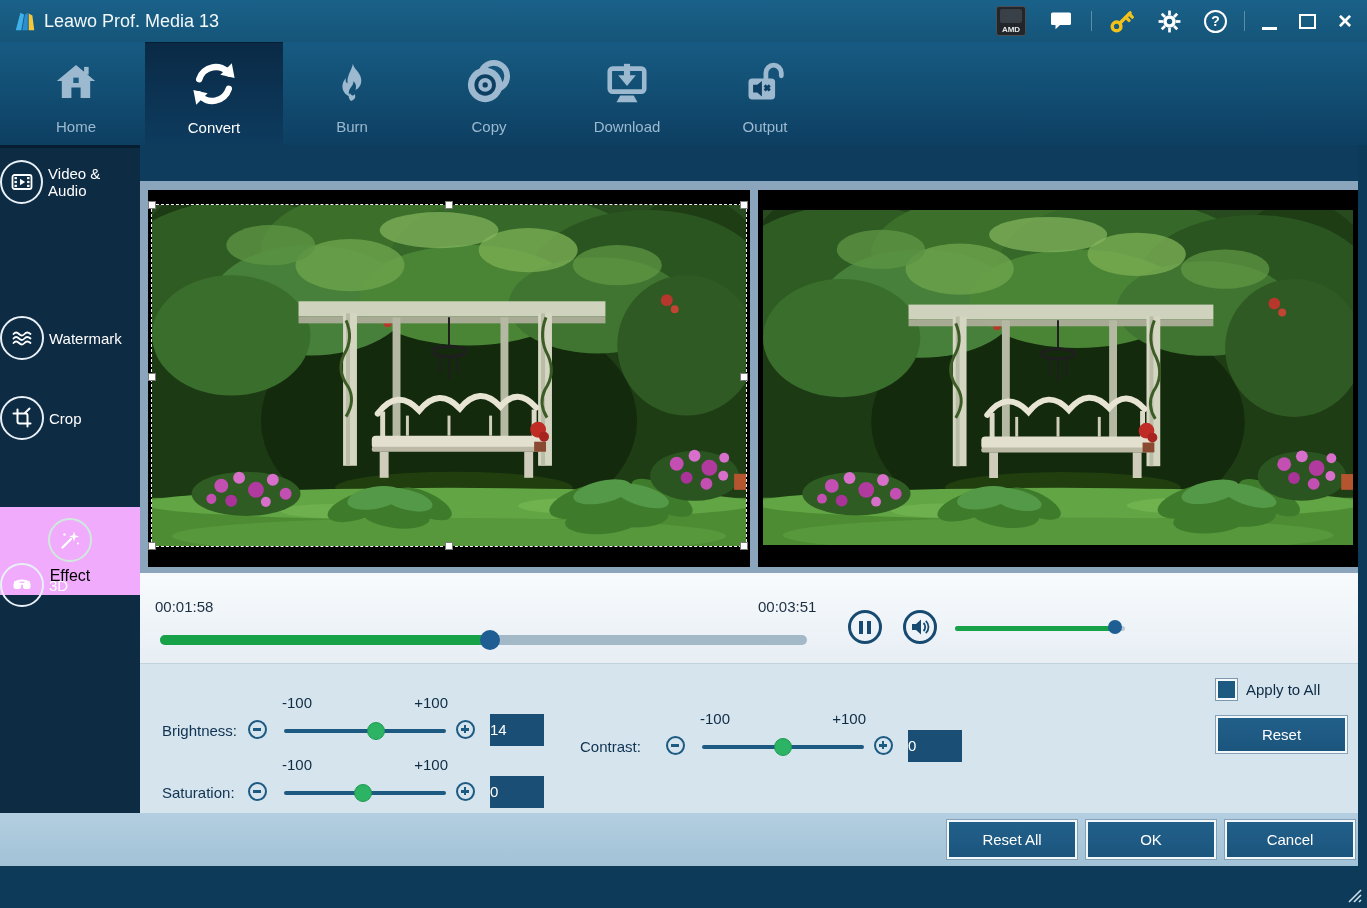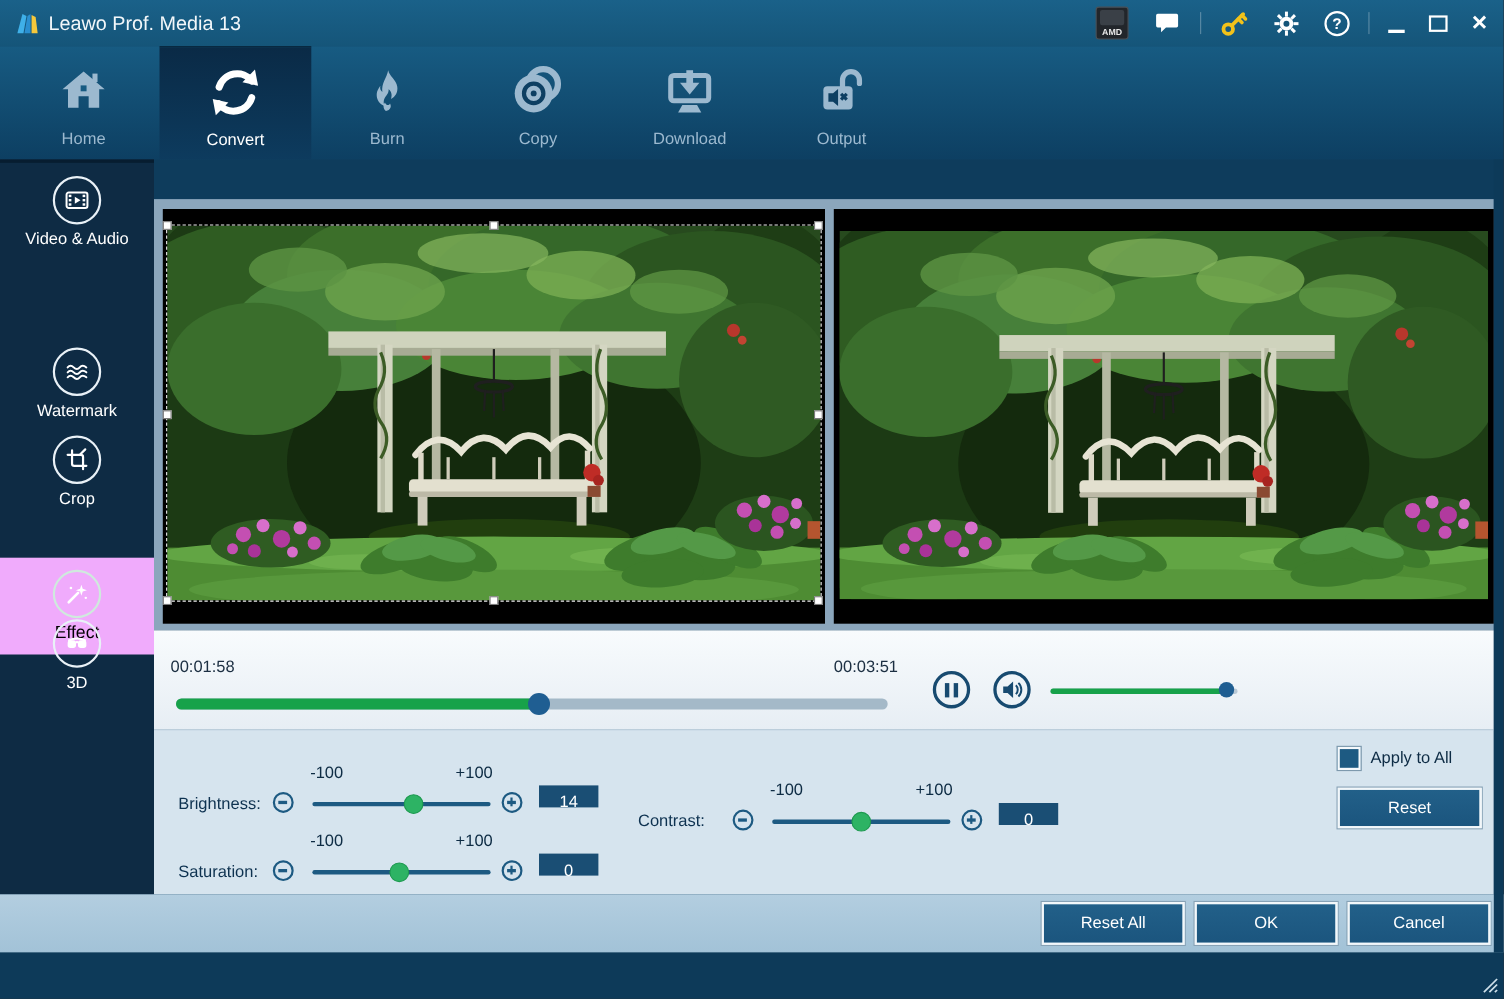--- a/index.html
+++ b/index.html
@@ -35,21 +35,21 @@
   .nav-item .nlabel { font-size:15px; font-weight:normal; color:#9cb9cf; }
   .nav-item.active { width:138px; background:linear-gradient(180deg,#0a2a46,#0d3b5e); border-top:1px solid #061e33; }
   .nav-item.active .nlabel { color:#ffffff; }
   .nav-icon { width:52px; height:52px; display:flex; align-items:center; justify-content:center; }
   #brand { position:absolute; left:1050px; top:56px; width:260px; text-align:center; }
   #brand .brand-text { font-family:"DejaVu Serif", serif; font-style:italic; font-size:27px;
     color:#7fb2d6; letter-spacing:2px; }
   
   #sidebar { position:absolute; left:0; top:145px; width:140px; height:668px; background:#0e2b44;
     border-top:3px solid #071d30; }
-  .side-item { position:absolute; left:0; width:140px; display:flex; flex-direction:column; align-items:center;
+  .side-item { position:absolute; left:0; width:140px; display:flex; flex-direction:row; align-items:center;
     gap:5px; cursor:default; }
   .side-item .slabel { color:#ffffff; font-size:15px; }
   .circle-icon { width:44px; height:44px; border:2px solid #e9f1f7; border-radius:50%;
     display:flex; align-items:center; justify-content:center; }
   #side-effect { position:absolute; left:0; top:323px; width:140px; height:88px; background:#f0abfc;
     display:flex; flex-direction:column; align-items:center; justify-content:center; gap:5px; cursor:default;margin-top:36px; }
   #side-effect .circle-icon { border-color:#cfeadd; }
   
   #infobar { position:absolute; left:140px; top:145px; width:1218px; height:36px; background:#0a2339;
     border-top:3px solid #071d30; color:#e3edf5; font-size:15px; }
@@ -92,22 +92,22 @@
   .cbtn { position:absolute; width:19px; height:19px; border:2.5px solid #1d5a82; border-radius:50%; top:27px; cursor:default; }
   .cbtn::before { content:''; position:absolute; left:3px; top:6px; width:8px; height:2.5px; background:#1d5a82; }
   .cbtn.inc::after { content:''; position:absolute; left:5.75px; top:3.25px; width:2.5px; height:8px; background:#1d5a82; }
   .cbtn.dec { left:88px; } .cbtn.inc { left:296px; }
   .trackzone { position:absolute; left:124px; top:0; width:162px; height:58px; }
   .trackzone .minlab { position:absolute; left:-2px; top:1px; font-size:15px; color:#0e2c44; }
   .trackzone .maxlab { position:absolute; right:-2px; top:1px; font-size:15px; color:#0e2c44;margin-left:15px; }
   .trackzone .track { position:absolute; left:0; width:162px; top:36px; height:4px; background:#1d5a82; border-radius:2px; }
   .trackzone .thumb { position:absolute; top:29px; width:18px; height:18px; border-radius:50%;
     background:#2db364; border:1px solid #1e9a50; transform:translateX(-50%); cursor:default; }
-  .vbox { position:absolute; left:330px; top:21px; width:54px; height:20px; background:#1a4e74;
-    color:#fff; font-size:15px; text-align:center; line-height:32px; }
+  .vbox { position:absolute; left:330px; top:21px; width:54px; height:32px; background:#1a4e74;
+    color:#fff; font-size:15px; text-align:left; line-height:32px; }
   #apply-wrap { position:absolute; left:1076px; top:15px; display:flex; align-items:center; }
   #apply-check { width:21px; height:21px; background:#1d5a82; border:2px solid #f5f9fc;
     box-shadow:0 0 0 1px #7e99ad; cursor:default; }
   #apply-label { margin-left:9px; font-size:15px; color:#0d2b44; }
   .btn-dark { background:linear-gradient(180deg,#226089,#1b557e); border:2px solid #f2f7fa;
     box-shadow:0 0 0 1px #87a2b6; color:#ffffff; font-size:15px; display:flex; align-items:center;
     justify-content:center; cursor:default; }
   #reset-btn { position:absolute; left:1076px; top:52px; width:131px; height:37px; }
   
   #footer { position:absolute; left:0; top:813px; width:1367px; height:53px;

